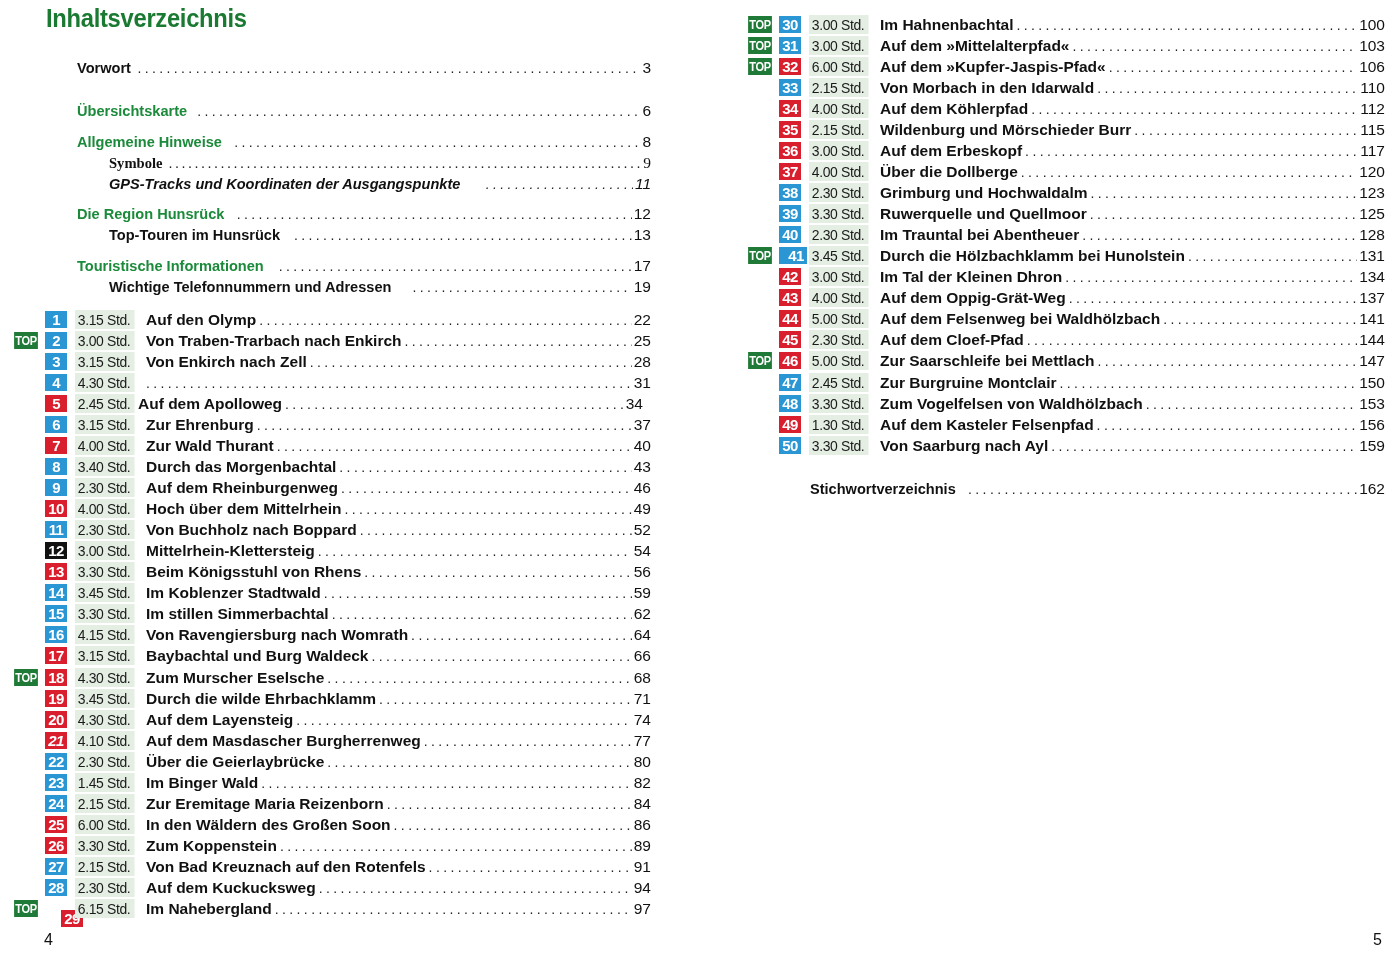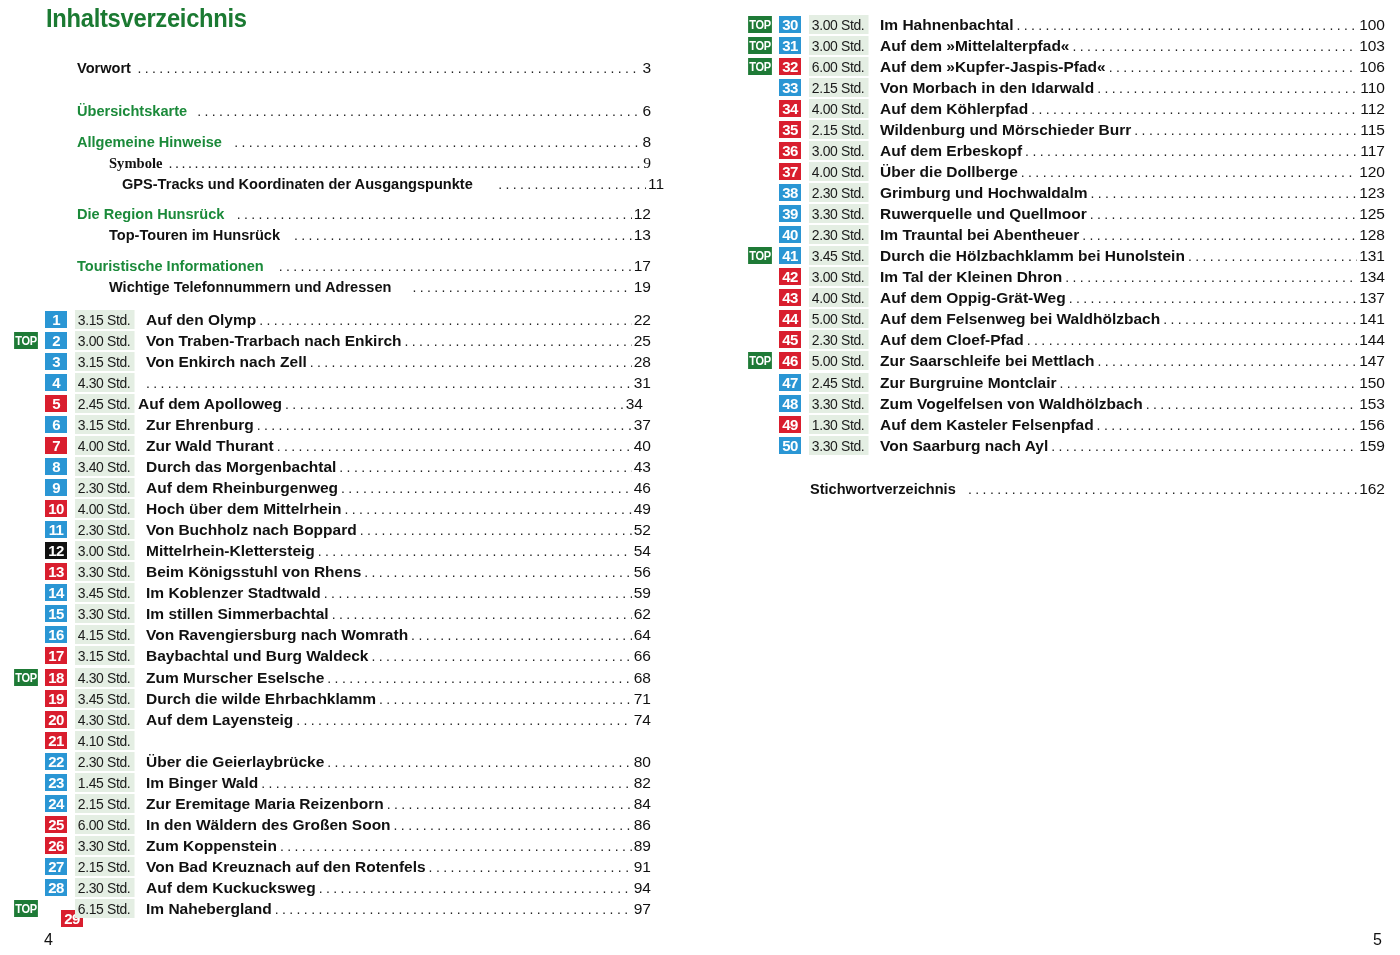--- a/index.html
+++ b/index.html
@@ -88,21 +88,21 @@
       <div class="toc-line" style="left: 77px; top: 131px; width: 574px;">
         <span class="label green">Allgemeine Hinweise</span>
         <span class="dots"></span>
         <span class="pg">8</span>
       </div>
       <div class="toc-line" style="left: 109px; top: 152px; width: 542px; font-family: Liberation Serif, serif;">
         <span class="label">Symbole</span>
         <span class="dots"></span>
         <span class="pg">9</span>
       </div>
-      <div class="toc-line" style="left: 122px; top: 173px; width: 542px;">
+      <div class="toc-line" style="left: 109px; top: 173px; width: 542px; font-style: italic;">
         <span class="label">GPS-Tracks und Koordinaten der Ausgangspunkte</span>
         <span class="dots"></span>
         <span class="pg">11</span>
       </div>
       <div class="toc-line" style="left: 77px; top: 203px; width: 574px;">
         <span class="label green">Die Region Hunsrück</span>
         <span class="dots"></span>
         <span class="pg">12</span>
       </div>
       <div class="toc-line" style="left: 109px; top: 224px; width: 542px;">
@@ -297,22 +297,27 @@
       <div class="tour" style="left: 0px; top: 708.57px; width: 700px; padding-left: 8px;">
         <span class="num-badge red" style="left: 45px; top: 2px;">20</span>
         <span class="dur" style="left: 75px; top: 1px;">4.30 Std.</span>
         <span class="entry" style="left: 146px; top: 0px; width: 505px;">
           <span class="name">Auf dem Layensteig</span>
           <span class="dots"></span>
           <span class="pg">74</span>
         </span>
       </div>
       <div class="tour" style="left: 0px; top: 729.6px; width: 700px;">
-        <span class="num-badge red" style="left: 45px; top: 2px;">21</span>
+        <span class="num-badge red" style="left: 45px; top: 2px; font-style: italic;">21</span>
         <span class="dur" style="left: 75px; top: 1px;">4.10 Std.</span>
+        <span class="entry" style="left: 146px; top: 0px; width: 505px;">
+          <span class="name">Auf dem Masdascher Burgherrenweg</span>
+          <span class="dots"></span>
+          <span class="pg">77</span>
+        </span>
       </div>
       <div class="tour" style="left: 0px; top: 750.63px; width: 700px;">
         <span class="num-badge blue" style="left: 45px; top: 2px;">22</span>
         <span class="dur" style="left: 75px; top: 1px;">2.30 Std.</span>
         <span class="entry" style="left: 146px; top: 0px; width: 505px;">
           <span class="name">Über die Geierlaybrücke</span>
           <span class="dots"></span>
           <span class="pg">80</span>
         </span>
       </div>
@@ -483,21 +488,21 @@
         <span class="num-badge blue" style="left: 79px; top: 2px;">40</span>
         <span class="dur" style="left: 109px; top: 1px;">2.30 Std.</span>
         <span class="entry" style="left: 180px; top: 0px; width: 505px;">
           <span class="name">Im Trauntal bei Abentheuer</span>
           <span class="dots"></span>
           <span class="pg">128</span>
         </span>
       </div>
       <div class="tour" style="left: 0px; top: 245.33px; width: 700px;">
         <span class="top-badge" style="left: 46px; top: 2px;">TOP</span>
-        <span class="num-badge blue" style="left: 79px; top: 2px;">41</span>
+        <span class="num-badge blue" style="left: 79px; top: 2px; padding-left: 6px;">41</span>
         <span class="dur" style="left: 109px; top: 1px;">3.45 Std.</span>
         <span class="entry" style="left: 180px; top: 0px; width: 505px;">
           <span class="name">Durch die Hölzbachklamm bei Hunolstein</span>
           <span class="dots"></span>
           <span class="pg">131</span>
         </span>
       </div>
       <div class="tour" style="left: 0px; top: 266.36px; width: 700px;">
         <span class="num-badge red" style="left: 79px; top: 2px;">42</span>
         <span class="dur" style="left: 109px; top: 1px;">3.00 Std.</span>

